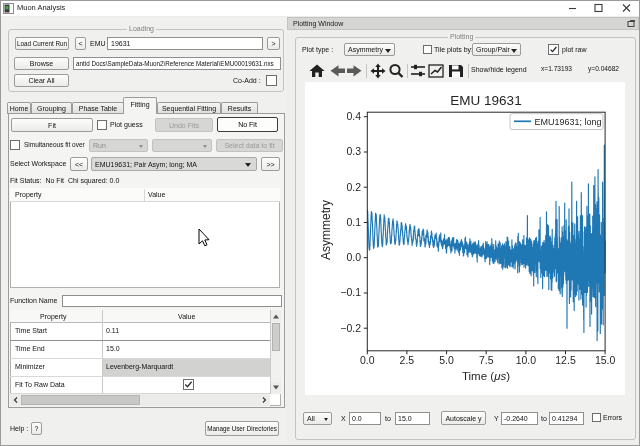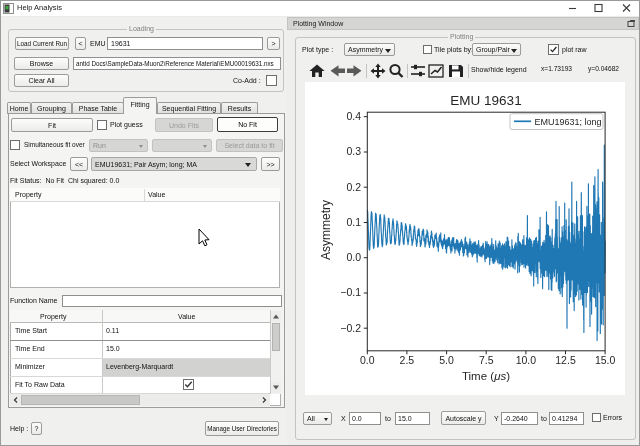--- a/index.html
+++ b/index.html
@@ -21,21 +21,21 @@
 </style>
 </head>
 <body>
 
 <div class="abs titlebar"></div>
 <svg class="abs" style="left:3px;top:3px" width="11" height="11" viewBox="0 0 11 11">
  <rect x="0.5" y="0.5" width="10" height="10" fill="#fdfdfd" stroke="#8e8e8c"></rect>
  <rect x="1.5" y="1.5" width="5" height="8" fill="#3a3a3a"></rect>
  <rect x="2.5" y="3" width="3" height="3.4" fill="#3fa63f"></rect>
 </svg>
-<div class="abs" style="left:17px;top:3px;font-size:7.5px;color:#1a1a1a;">Help Analysis</div>
+<div class="abs" style="left:17px;top:3px;font-size:7.5px;color:#1a1a1a;">Muon Analysis</div>
 <svg class="abs" style="left:540px;top:0" width="100" height="17" viewBox="0 0 100 17">
  <line x1="29" y1="8.5" x2="36" y2="8.5" stroke="#3a3a3a" stroke-width="1.1"></line>
  <rect x="55" y="4.5" width="7" height="7" fill="none" stroke="#3a3a3a" stroke-width="1.1"></rect>
  <path d="M83 4.5 L90 11.5 M90 4.5 L83 11.5" stroke="#3a3a3a" stroke-width="1.1" fill="none"></path>
 </svg>
 
 <div class="abs gb" style="left:8px;top:29px;width:276px;height:63px;"></div>
 <div class="abs gbl" style="left:127px;top:25px;">Loading</div>
 <div class="abs btn" style="left:15px;top:37px;width:54px;height:13px;line-height:12px;font-size:6.3px;">Load Current Run</div>
 <div class="abs btn" style="left:75px;top:37px;width:11px;height:13px;line-height:12px;">&lt;</div>

